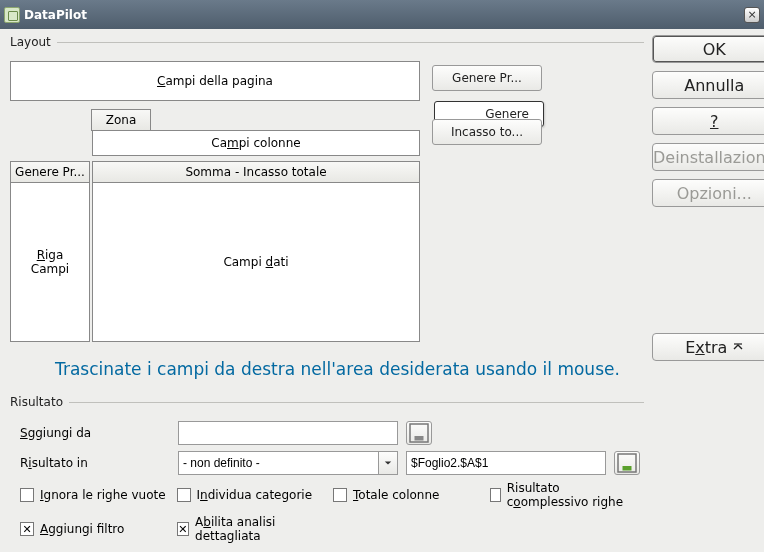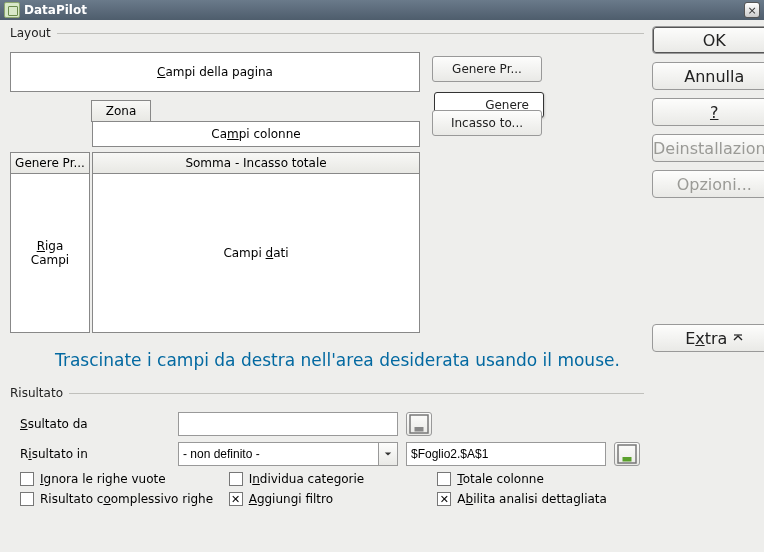--- a/index.html
+++ b/index.html
@@ -6,21 +6,21 @@
   body {
     margin: 0;
     font-family: "DejaVu Sans", "Liberation Sans", Arial, sans-serif;
     font-size: 12px;
     background: #eeeeec;
     width: 764px;
     height: 552px;
     overflow: hidden;
   }
   .titlebar {
-    height: 20px;
+    height: 29px;
     background: linear-gradient(to bottom, #6a7a8a 0%, #4e5d6c 100%);
     display: flex;
     align-items: center;
     padding: 0 4px;
     color: #fff;
     font-size: 12px;
   }
   .titlebar .icon {
     width: 16px; height: 16px;
     background: #d8e8c8;
@@ -151,21 +151,21 @@
     width: 26px; height: 24px;
     border:1px solid #999;
     background:linear-gradient(#fdfdfc,#e9e9e6);
     border-radius:3px;
     display:flex;align-items:center;justify-content:center;
     cursor:pointer;
   }
   .shrink-btn.green svg rect.inner{fill:#5aa02c;}
   .checks {
     display: grid;
-    grid-template-columns: 1fr 1fr 1fr;
+    grid-template-columns: 1fr 1fr 1fr 1fr;
     column-gap: 20px;
     row-gap: 6px;
     margin-top: 6px;
     gap: 6px;
   }
   .chk {
     display: flex; align-items: center; gap: 6px; font-size: 12px;
     cursor: pointer;
   }
   .chk .box-cb {
@@ -245,21 +245,21 @@
     </fieldset>
 
     <fieldset class="group" style="margin-top:10px;">
       <div class="legend-line">
         <span class="lbl">Risultato</span>
         <span class="rule"></span>
       </div>
 
       <div class="result-body">
         <div class="row">
-          <div class="lab"><u class="ak">S</u><span>sultato da</span></div>
+          <div class="lab"><u class="ak">S</u><span>ggiungi da</span></div>
           <input class="text-input" style="width: 220px;">
           <div class="shrink-btn">
             <svg viewBox="0 0 16 16">
                 <rect x="2" y="2" width="12" height="12" fill="none" stroke="#777"></rect>
                 <rect class="inner" x="5" y="10" width="6" height="3" fill="#888"></rect>
               </svg>
           </div>
         </div>
 
         <div class="row">

